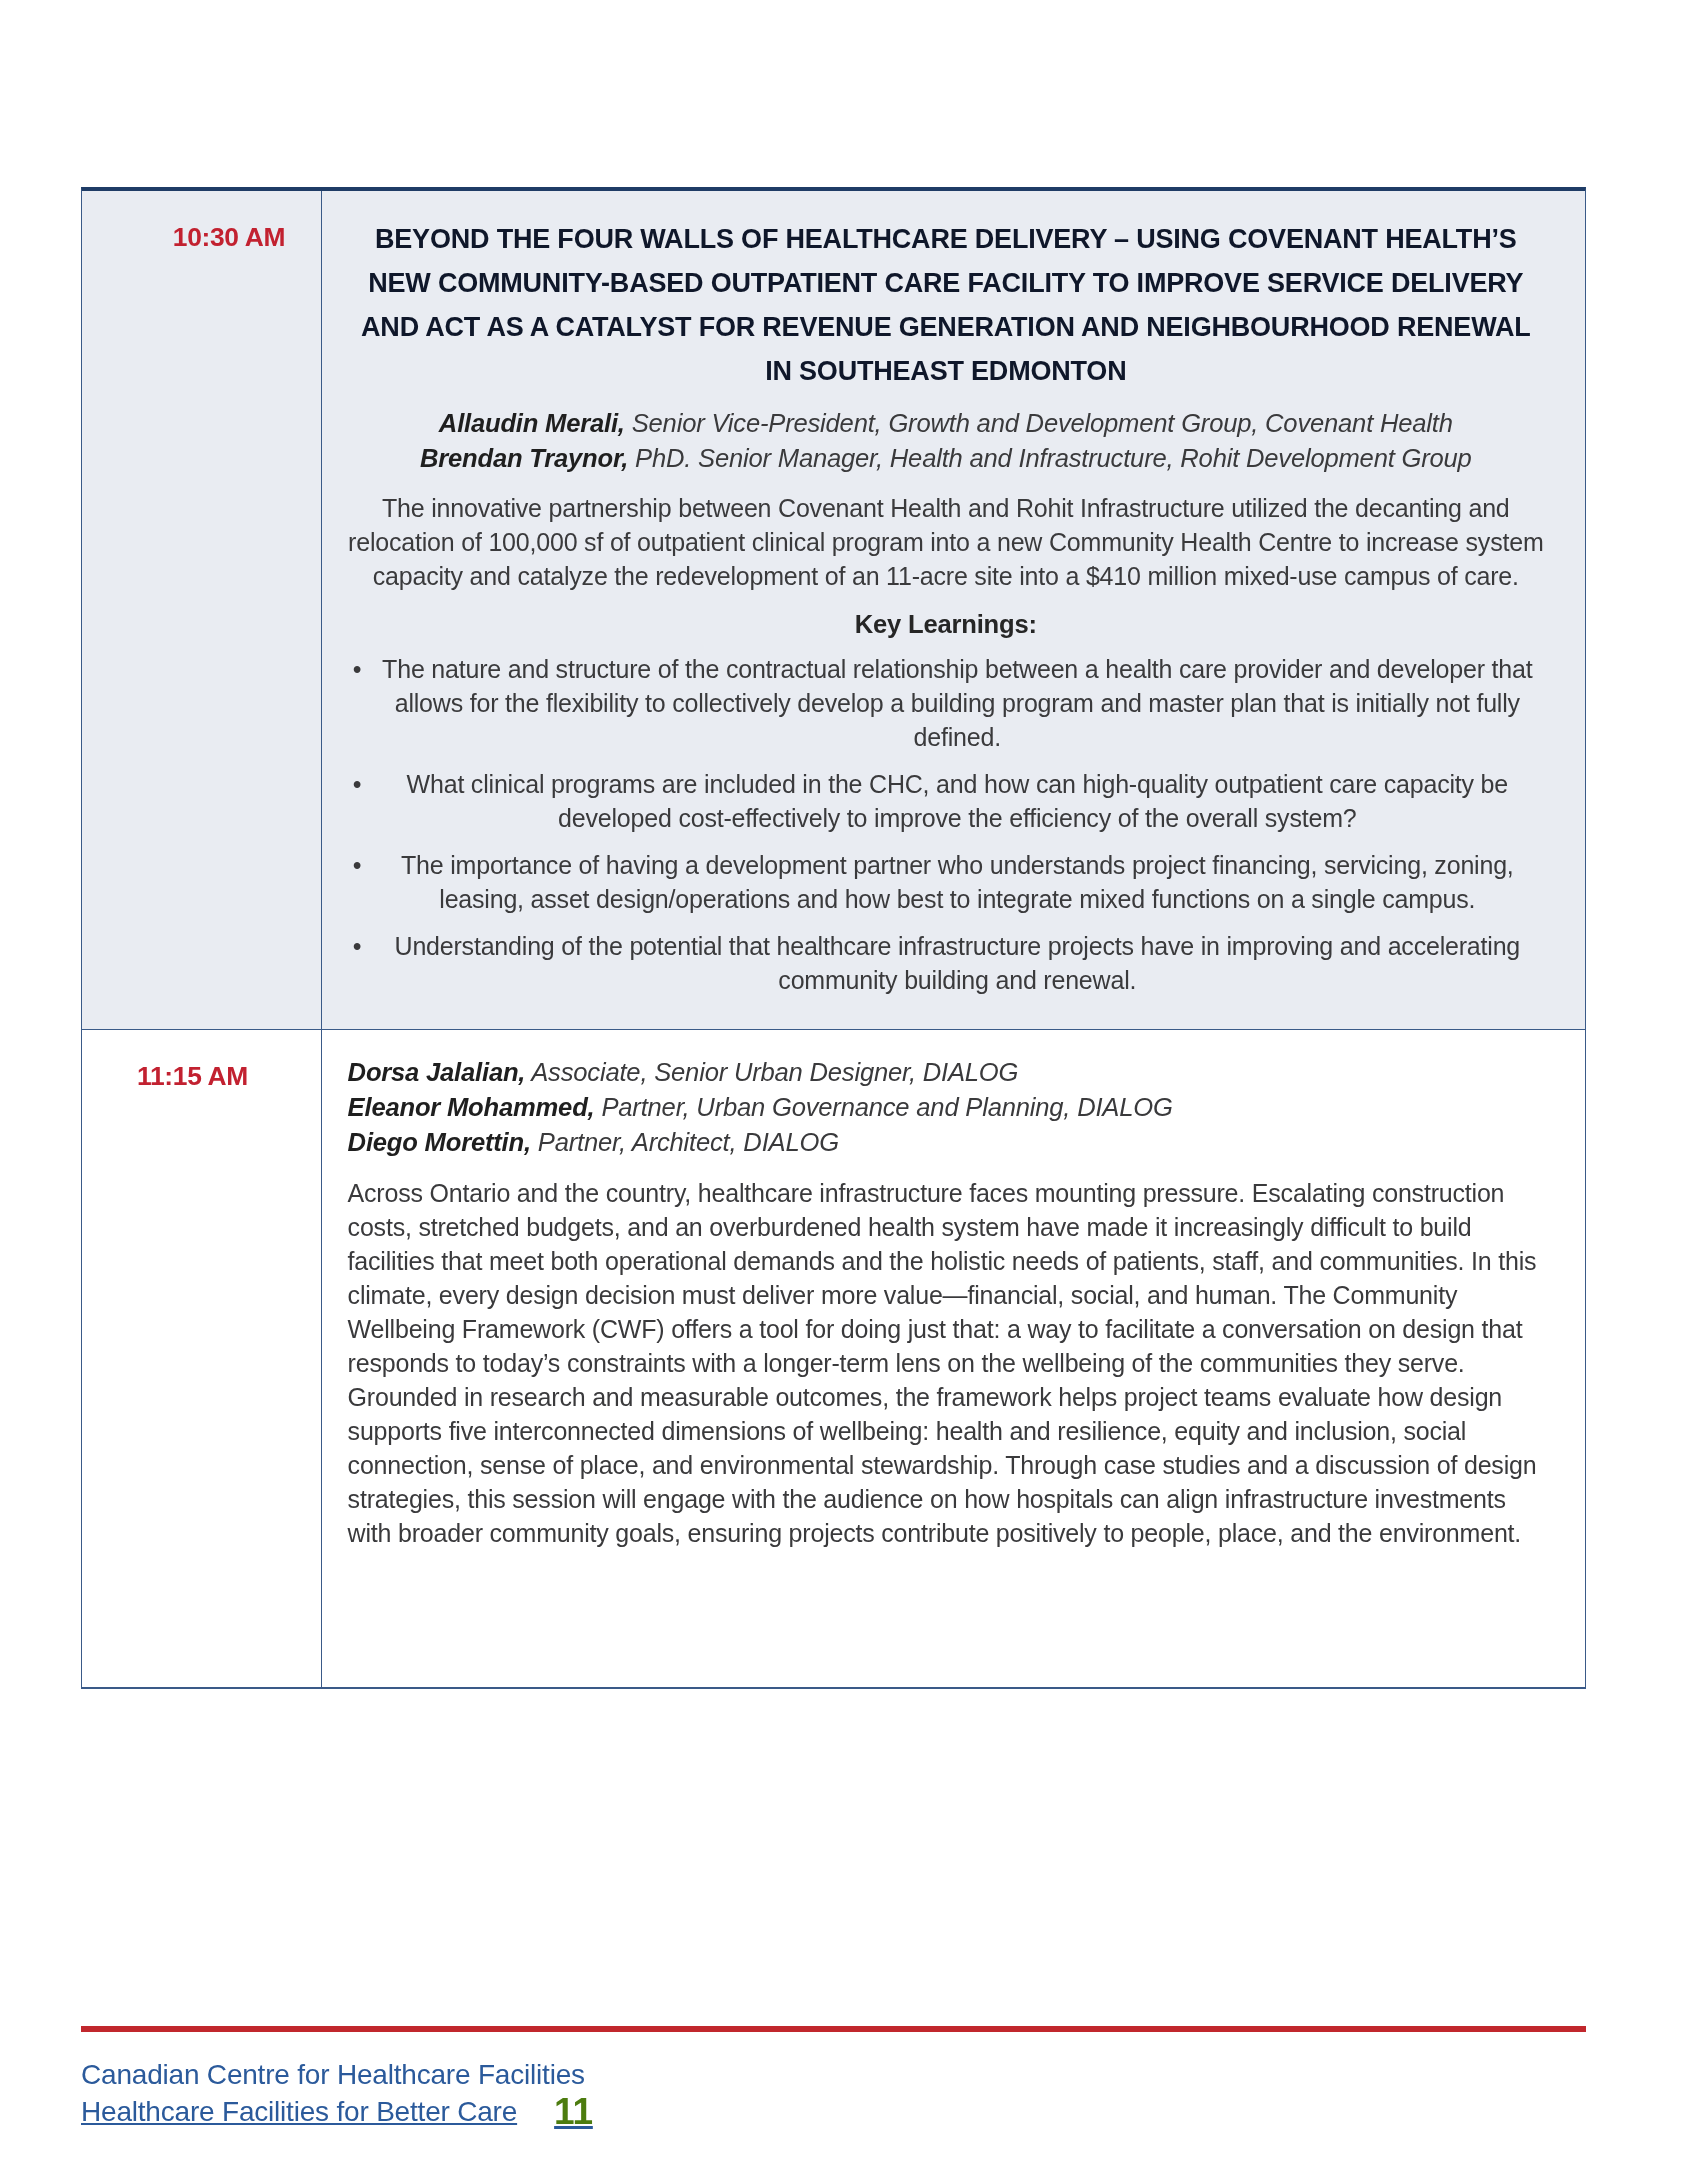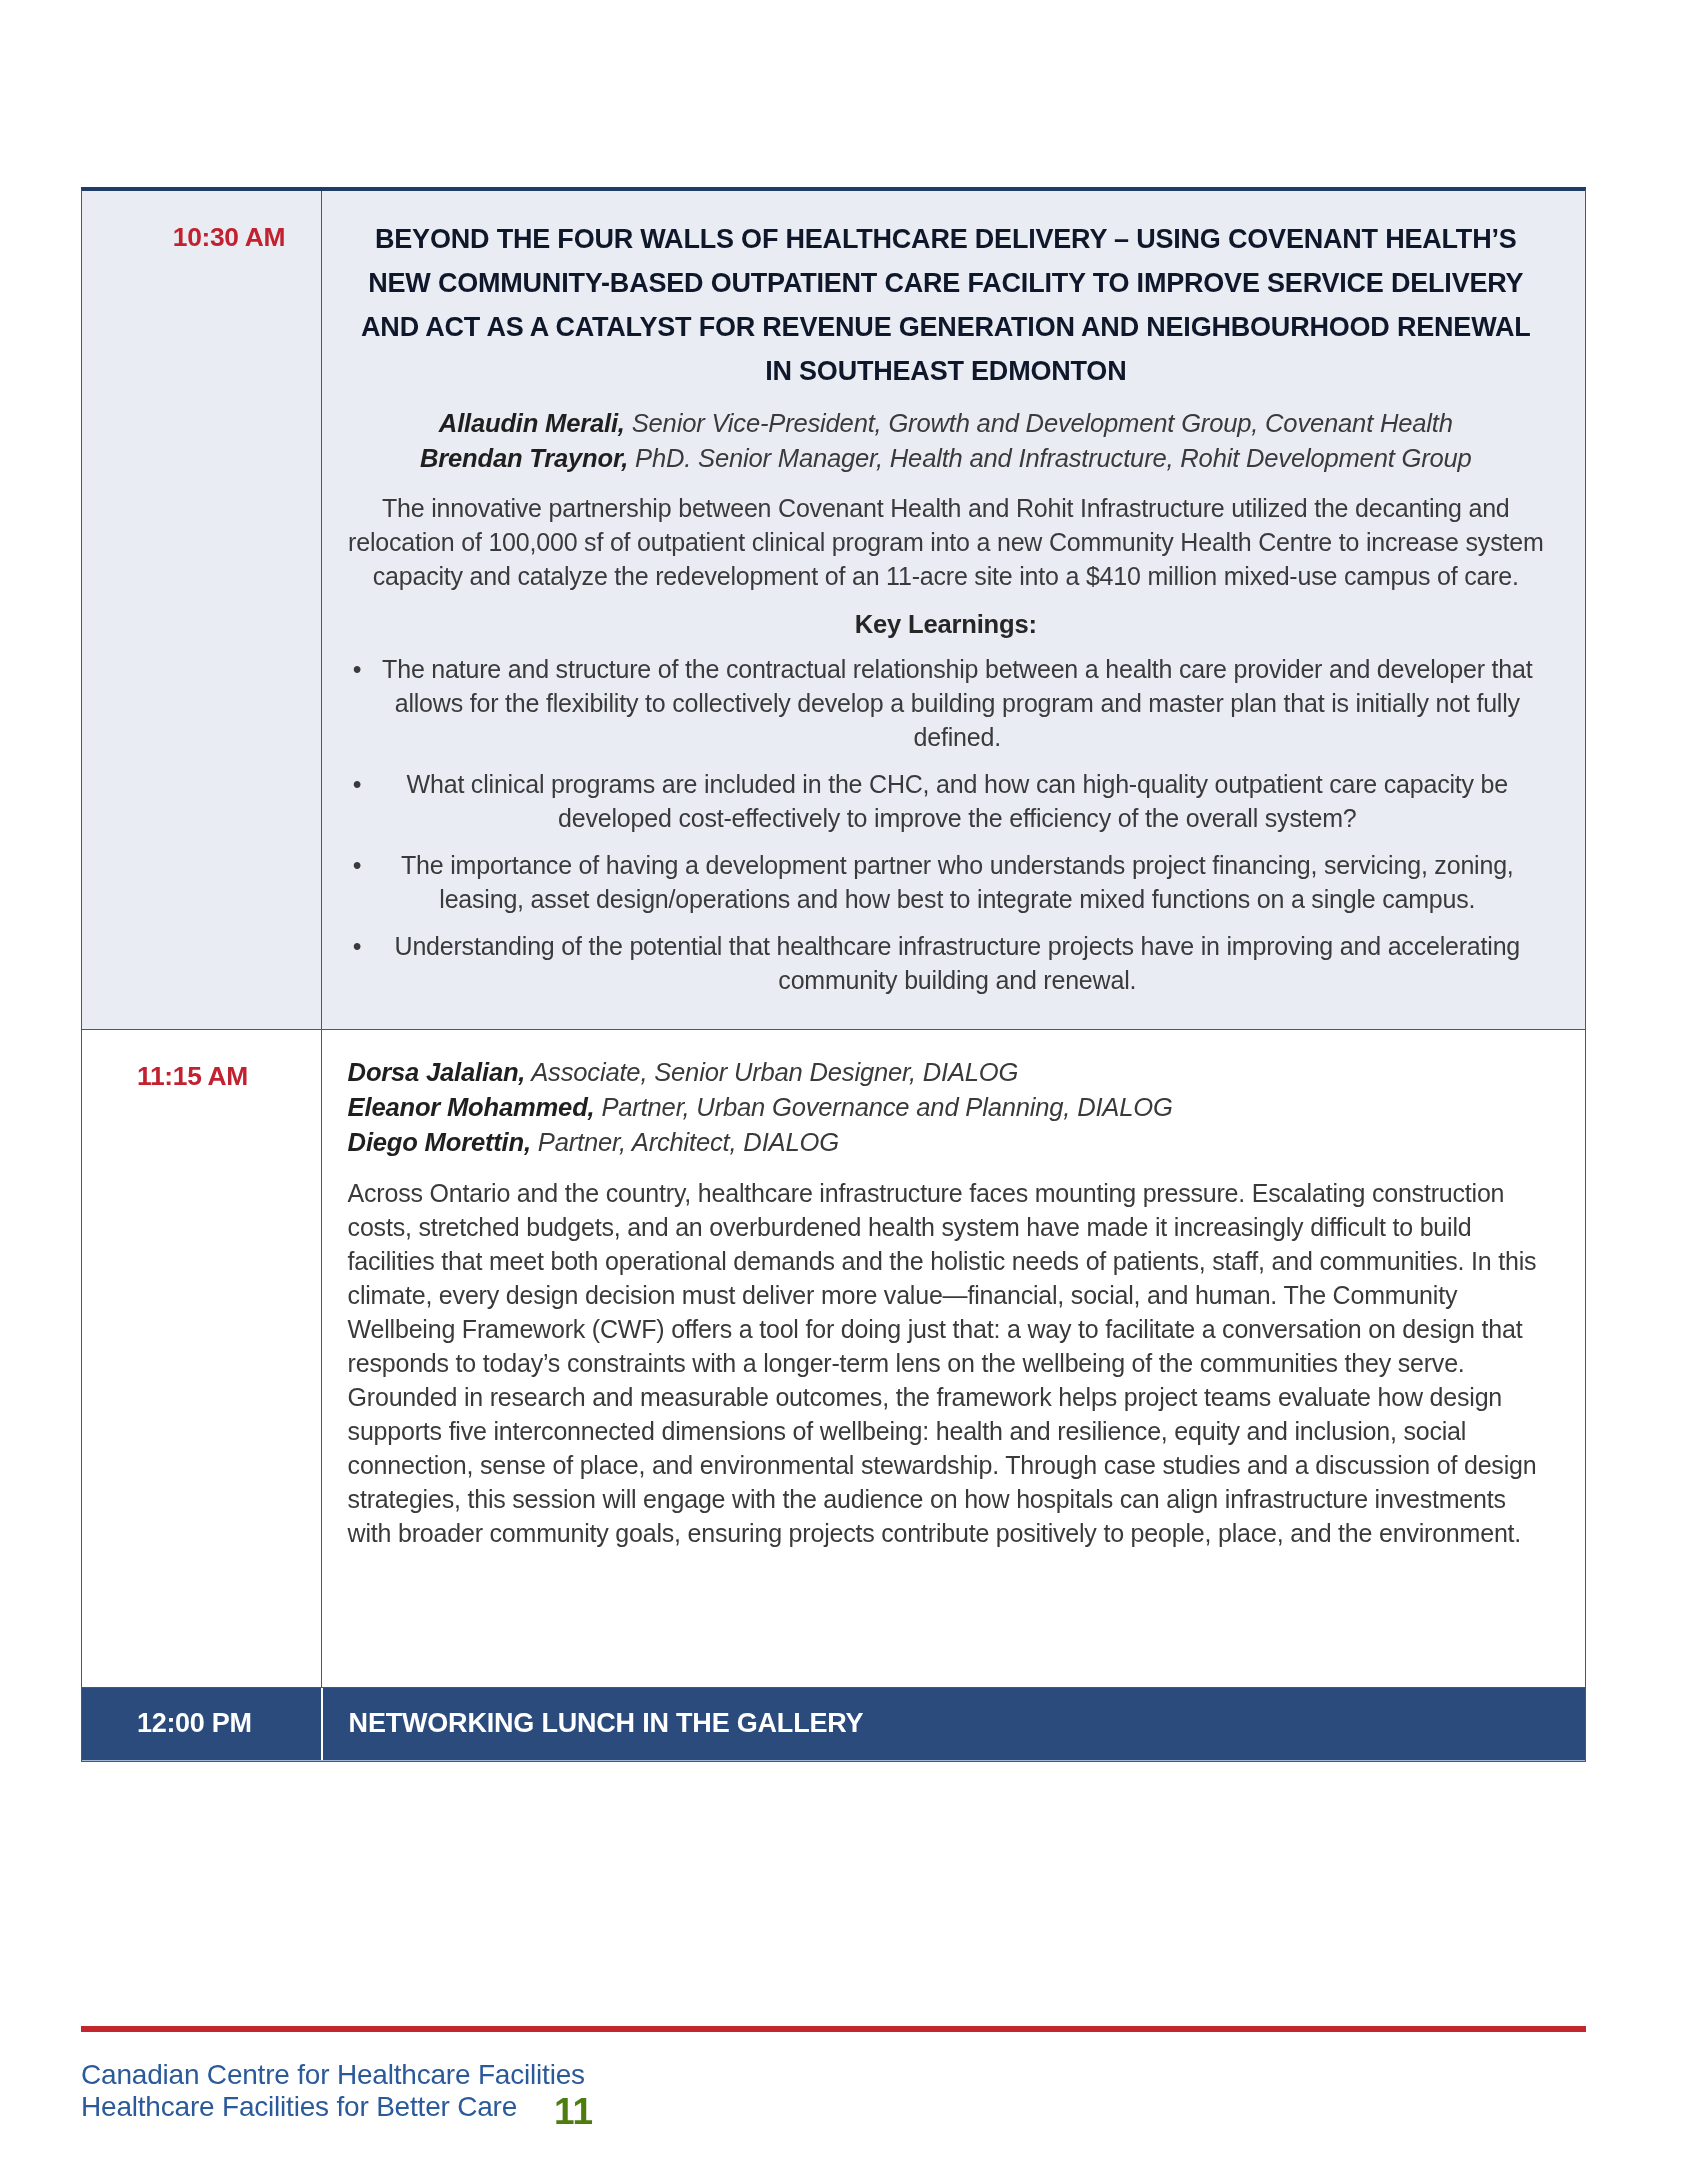--- a/index.html
+++ b/index.html
@@ -72,21 +72,21 @@
   .lunch-label { font-size:27px; font-weight:bold; color:#ffffff; letter-spacing:-0.2px; }
 
   
   .footer { position:absolute; left:81px; top:2026px; width:1505px; }
   .footer-rule { height:6px; background:#c1272d; }
   .footer-row {
     display:flex; justify-content:space-between; align-items:baseline;
     margin-top:27px;
     font-size:28px; color:#2b5a9b; letter-spacing:-0.2px;flex-direction:column;
   }
-  .footer-right-group { display:flex; align-items:flex-start; gap:37px; }
+  .footer-right-group { display:flex; align-items:center; gap:37px;text-decoration:underline; }
   .page-number { font-size:37px; font-weight:bold; color:#4d7c0f; }
 </style>
 </head>
 <body>
 
 <div class="page">
 
   <div class="agenda">
 
     <section class="row row-shaded">
@@ -111,28 +111,20 @@
         <span class="time-label">11:15 AM</span>
       </div>
       <div class="content-cell">
         <p class="speaker"><span class="speaker-name">Dorsa Jalalian,</span> <span class="speaker-role">Associate, Senior Urban Designer, DIALOG</span></p>
         <p class="speaker"><span class="speaker-name">Eleanor Mohammed,</span> <span class="speaker-role">Partner, Urban Governance and Planning, DIALOG</span></p>
         <p class="speaker"><span class="speaker-name">Diego Morettin,</span> <span class="speaker-role">Partner, Architect, DIALOG</span></p>
         <p class="abstract">Across Ontario and the country, healthcare infrastructure faces mounting pressure. Escalating construction costs, stretched budgets, and an overburdened health system have made it increasingly difficult to build facilities that meet both operational demands and the holistic needs of patients, staff, and communities. In this climate, every design decision must deliver more value—financial, social, and human. The Community Wellbeing Framework (CWF) offers a tool for doing just that: a way to facilitate a conversation on design that responds to today’s constraints with a longer-term lens on the wellbeing of the communities they serve. Grounded in research and measurable outcomes, the framework helps project teams evaluate how design supports five interconnected dimensions of wellbeing: health and resilience, equity and inclusion, social connection, sense of place, and environmental stewardship. Through case studies and a discussion of design strategies, this session will engage with the audience on how hospitals can align infrastructure investments with broader community goals, ensuring projects contribute positively to people, place, and the environment.</p>
       </div>
     </section>
 
-    <section class="row row-lunch">
-      <div class="time-cell">
-        <span class="time-label">12:00 PM</span>
-      </div>
-      <div class="content-cell">
-        <span class="lunch-label">NETWORKING LUNCH IN THE GALLERY</span>
-      </div>
-    </section>
 
   </div>
 
   <footer class="footer">
     <div class="footer-rule"></div>
     <div class="footer-row">
       <span class="footer-left">Canadian Centre for Healthcare Facilities</span>
       <span class="footer-right-group">
         <span class="footer-right">Healthcare Facilities for Better Care</span>
         <span class="page-number">11</span>

